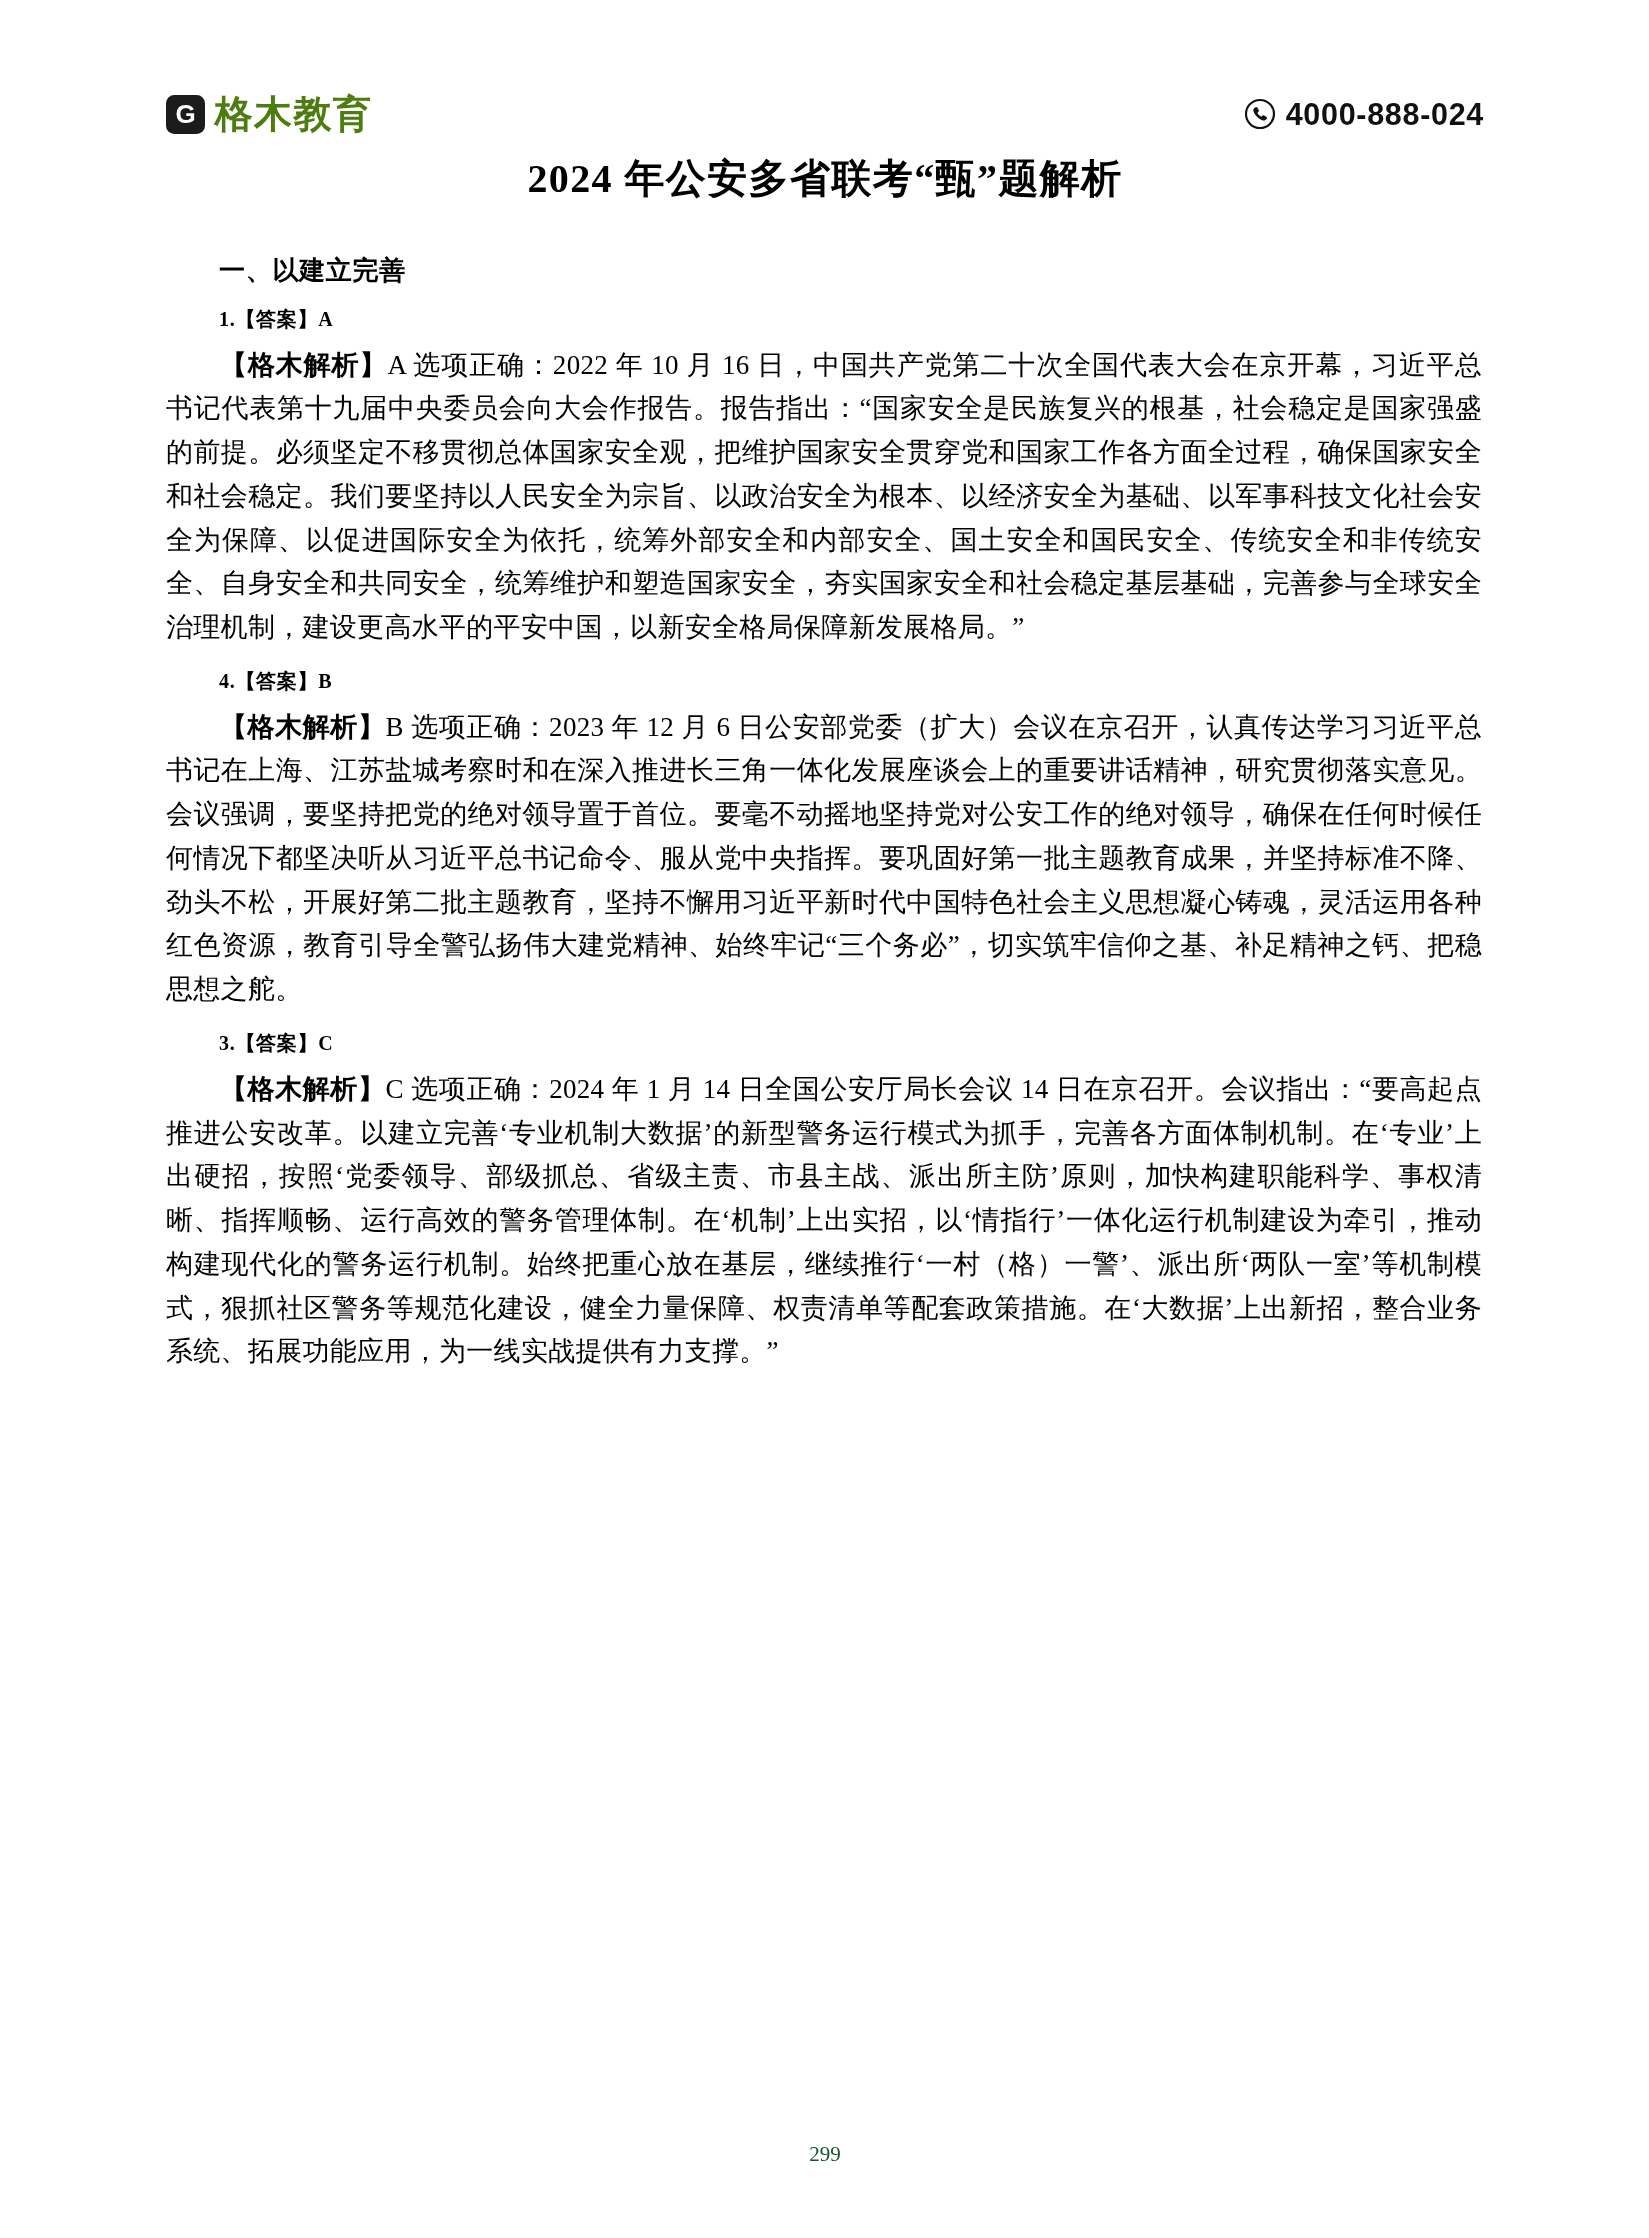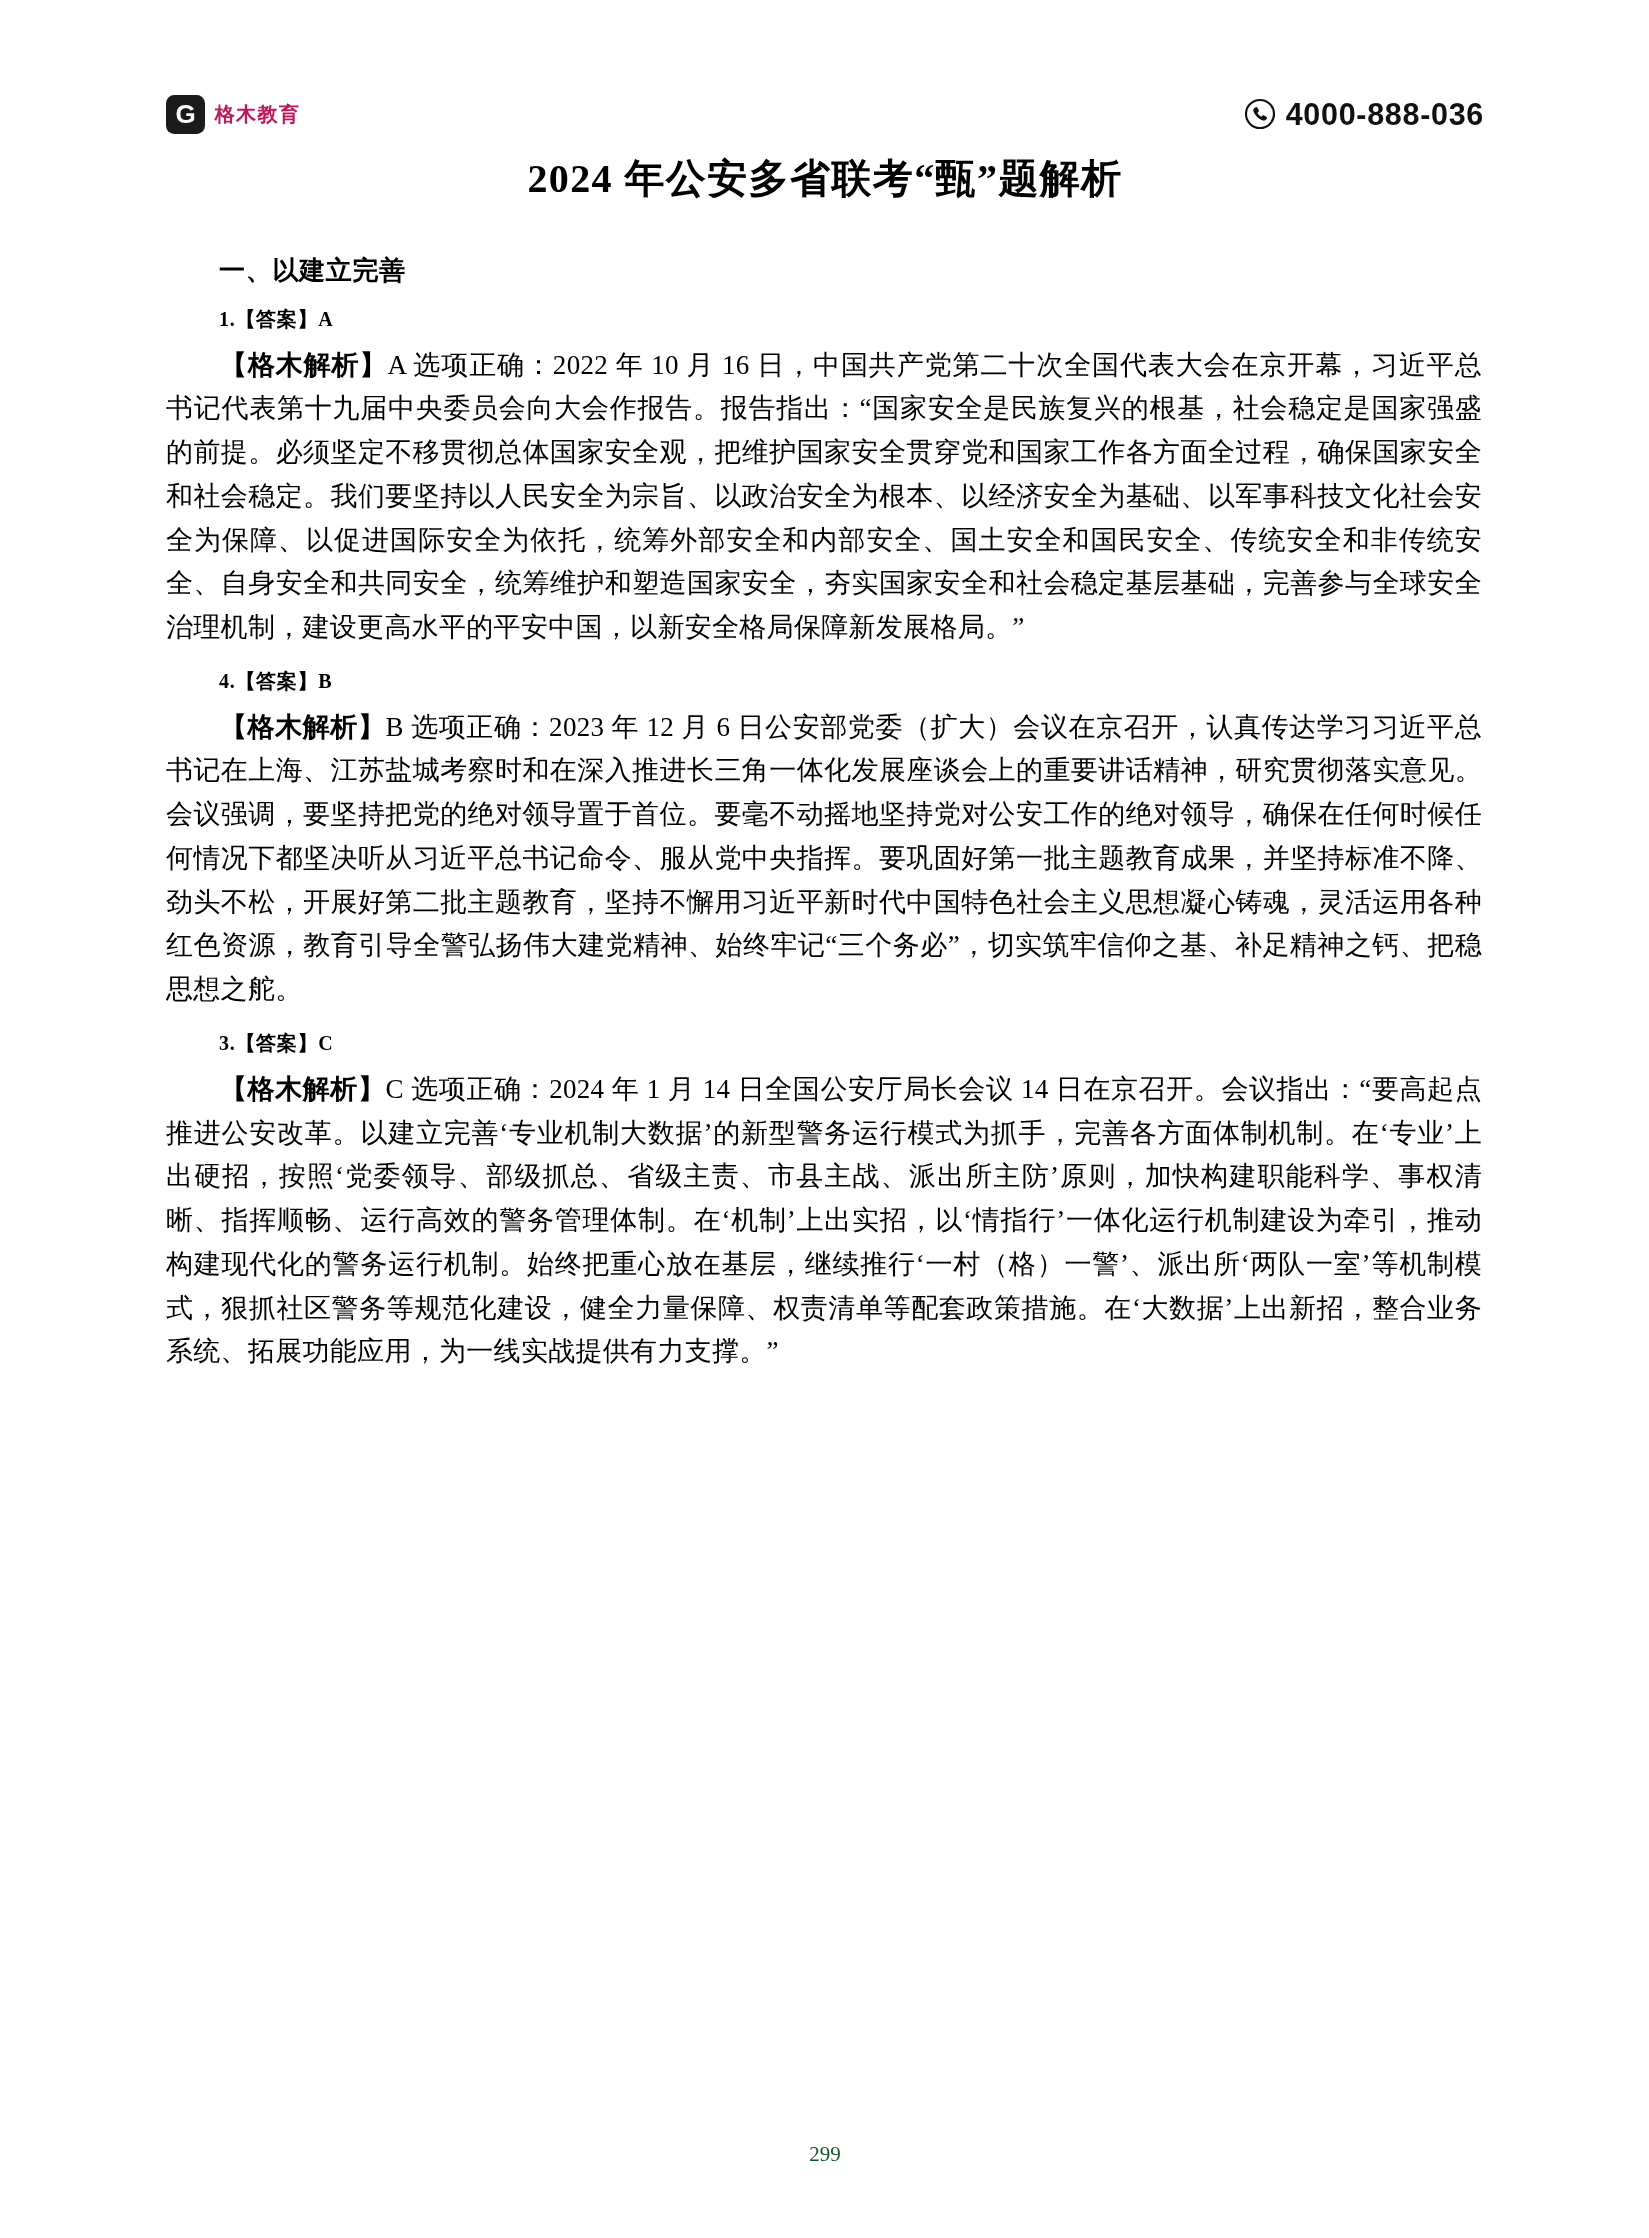--- a/index.html
+++ b/index.html
@@ -44,24 +44,24 @@
     font-family: "Liberation Sans", sans-serif;
     font-size: 26px;
     font-weight: bold;
     display: flex;
     align-items: center;
     justify-content: center;
     line-height: 1;
   }
   .brand-name {
     font-family: "Liberation Sans", sans-serif;
-    font-size: 20px;
+    font-size: 38px;
     font-weight: bold;
     letter-spacing: 1.4px;
-    color: #be185d;
+    color: #4d7c0f;
     text-align: center;
   }
   .phone {
     display: flex;
     align-items: center;
     gap: 9.7px;
     font-family: "Liberation Sans", sans-serif;
     font-size: 30.5px;
     font-weight: bold;
     color: #111111;
@@ -138,21 +138,21 @@
       <div class="brand-mark">G</div>
       <div class="brand-name">格木教育</div>
     </div>
     <div class="phone">
       <span class="phone-icon">
         <svg width="32" height="32" viewBox="0 0 24 24" aria-hidden="true">
           <circle cx="12" cy="12" r="10.5" fill="none" stroke="#111111" stroke-width="1.6"></circle>
           <path d="M8.4 7.2c.6-.6 1.3-.5 1.7.2l.9 1.6c.3.5.2 1-.2 1.4l-.5.5c-.2.2-.2.4-.1.6.5 1 1.4 1.9 2.4 2.4.2.1.4.1.6-.1l.5-.5c.4-.4.9-.5 1.4-.2l1.6.9c.7.4.8 1.1.2 1.7l-.6.6c-.6.6-1.5.8-2.3.5-1.5-.5-3-1.5-4.2-2.7-1.2-1.2-2.2-2.7-2.7-4.2-.3-.8-.1-1.7.5-2.3l.8-.4z" fill="#111111"></path>
         </svg>
       </span>
-      <span>4000-888-036</span>
+      <span>4000-888-024</span>
     </div>
   </div>
 
   <div class="doc-title">2024 年公安多省联考“甄”题解析</div>
 
   <div class="content">
 
     <div class="section-heading">一、以建立完善</div>
 
     <div class="q-num">1.【答案】A</div>

